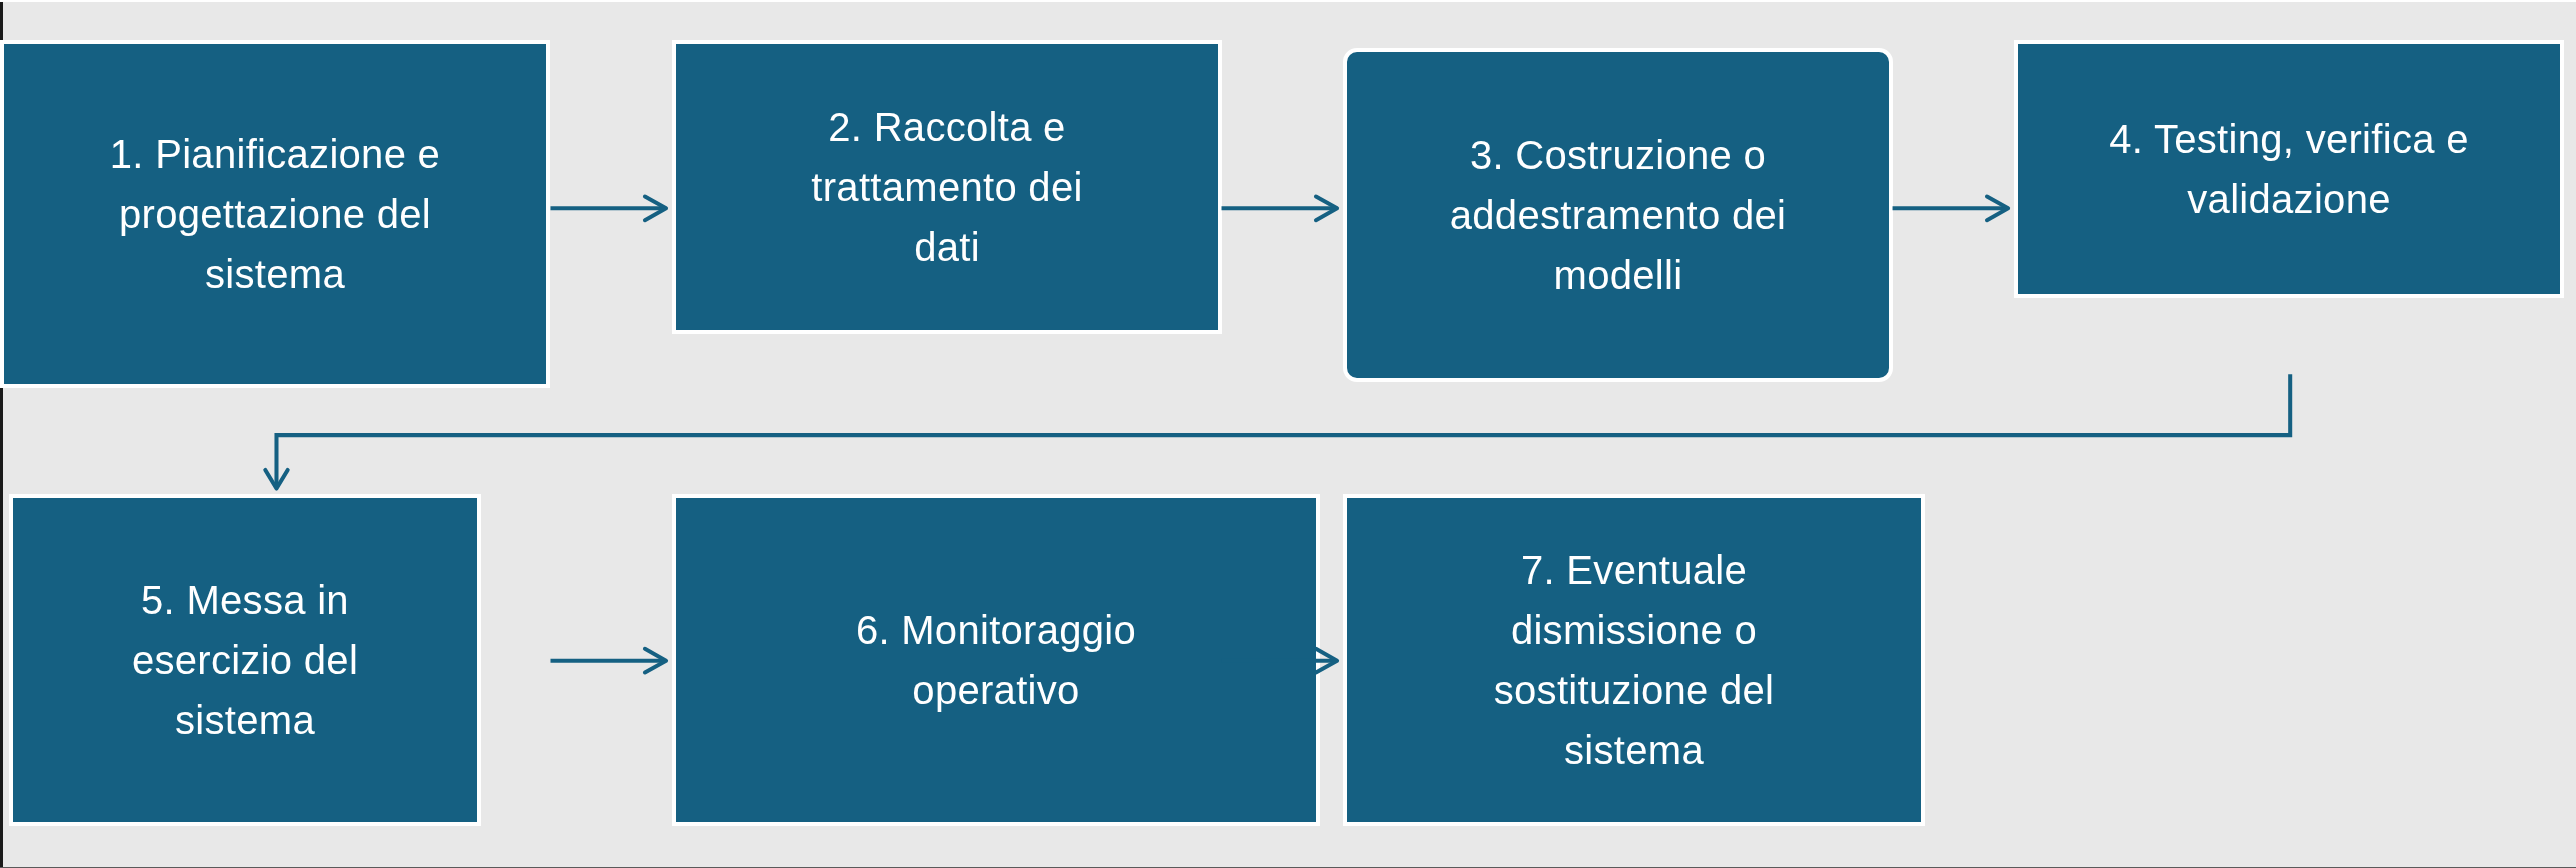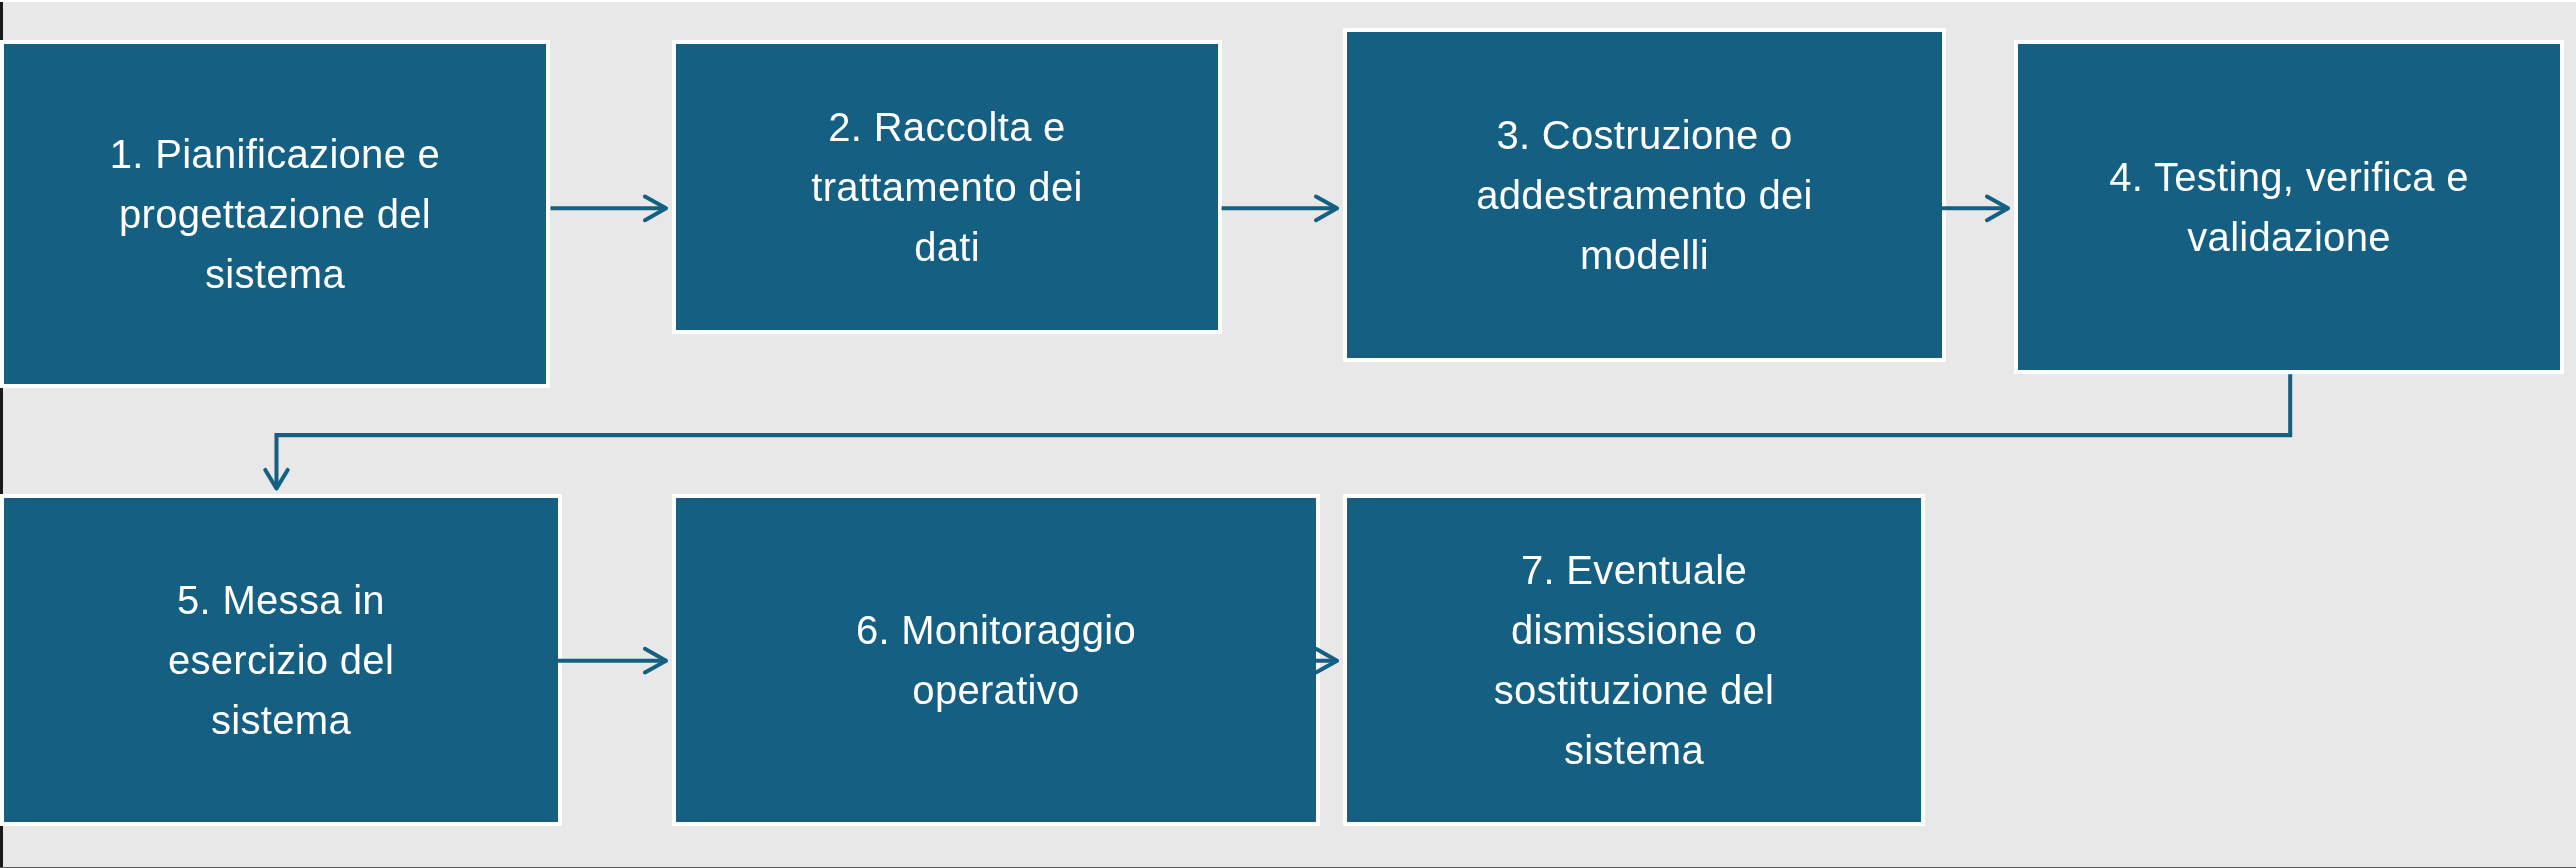--- a/index.html
+++ b/index.html
@@ -54,24 +54,24 @@
     font-size: 40px;
     line-height: 60px;
     text-align: center;
     white-space: pre-line;
     letter-spacing: 0.3px;
   }
 
   
   .b1 { left: 0px;    top: 40px;  width: 550px; height: 348px; }
   .b2 { left: 672px; top: 40px;  width: 550px; height: 294px; }
-  .b3 { left: 1343px; top: 28px;  width: 603px; height: 334px; }
-  .b4 { left: 2014px; top: 40px;  width: 550px; height: 334px; }
+  .b3 { left: 1343px; top: 48px;  width: 550px; height: 334px; border-radius: 14px; }
+  .b4 { left: 2014px; top: 40px;  width: 550px; height: 258px; }
   
-  .b5 { left: 0px;    top: 494px; width: 562px; height: 332px; justify-content: center; }
+  .b5 { left: 9px;    top: 494px; width: 472px; height: 332px; justify-content: center; }
   .b6 { left: 672px; top: 494px; width: 648px; height: 332px; }
   .b7 { left: 1343px; top: 494px; width: 582px; height: 332px; }
 
   svg.connectors {
     position: absolute; left: 0; top: 0;
     width: 2576px; height: 869px;
     z-index: 3;
     pointer-events: none;
   }
   svg.connectors path {

